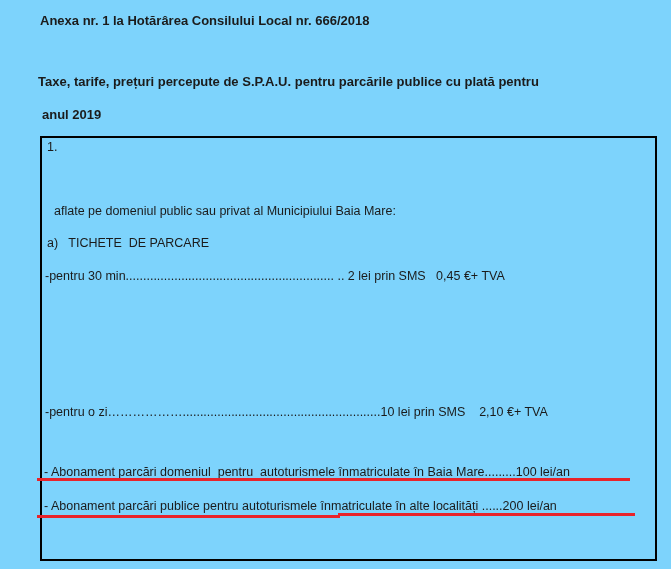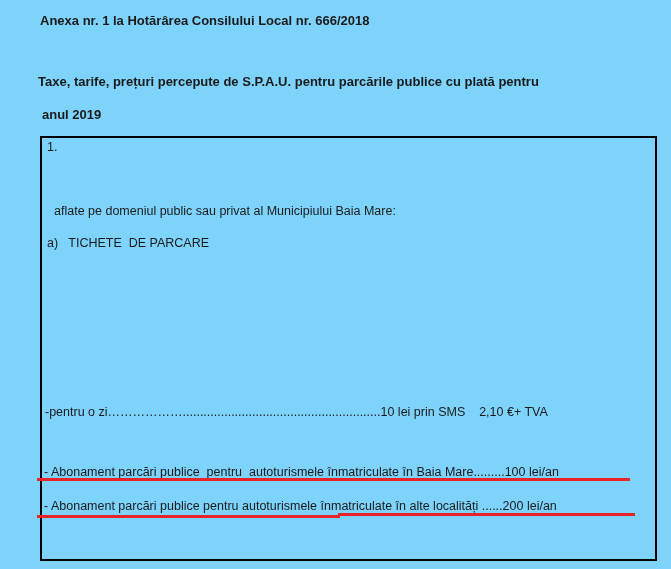--- a/index.html
+++ b/index.html
@@ -56,27 +56,28 @@
 
   <div class="doc-box"></div>
 
   <div class="line" style="left:47px; top:140px;">1.</div>
 
 
   <div class="line" style="left:54px; top:204px;">aflate pe domeniul public sau privat al Municipiului Baia Mare:</div>
 
   <div class="line" style="left:47px; top:236px;">a)   TICHETE  DE PARCARE</div>
 
+  <div class="line" style="left:45px; top:269px;">-pentru 30 min............................................................ .. 2 lei prin SMS   0,45 €+ TVA</div>
 
 
 
   <div class="line" style="left:45px; top:369px;margin-top:36px;">-pentru o zi……………….........................................................10 lei prin SMS    2,10 €+ TVA</div>
 
 
-  <div class="line" style="left:44px; top:465px;">- Abonament parcări publice  pentru  autoturismele înmatriculate în Baia Mare.........100 lei/an</div>
+  <div class="line" style="left:44px; top:465px;">- Abonament parcări domeniul  pentru  autoturismele înmatriculate în Baia Mare.........100 lei/an</div>
 
   <div class="line" style="left:44px; top:499px;">- Abonament parcări publice pentru autoturismele înmatriculate în alte localități ......200 lei/an</div>
 
 
   <div class="red-underline" style="left:37px; top:478px; width:593px;"></div>
 
   <div class="red-underline" style="left:37px; top:515px; width:303px;"></div>
 
   <div class="red-underline" style="left:338px; top:513px; width:297px;"></div>
 

